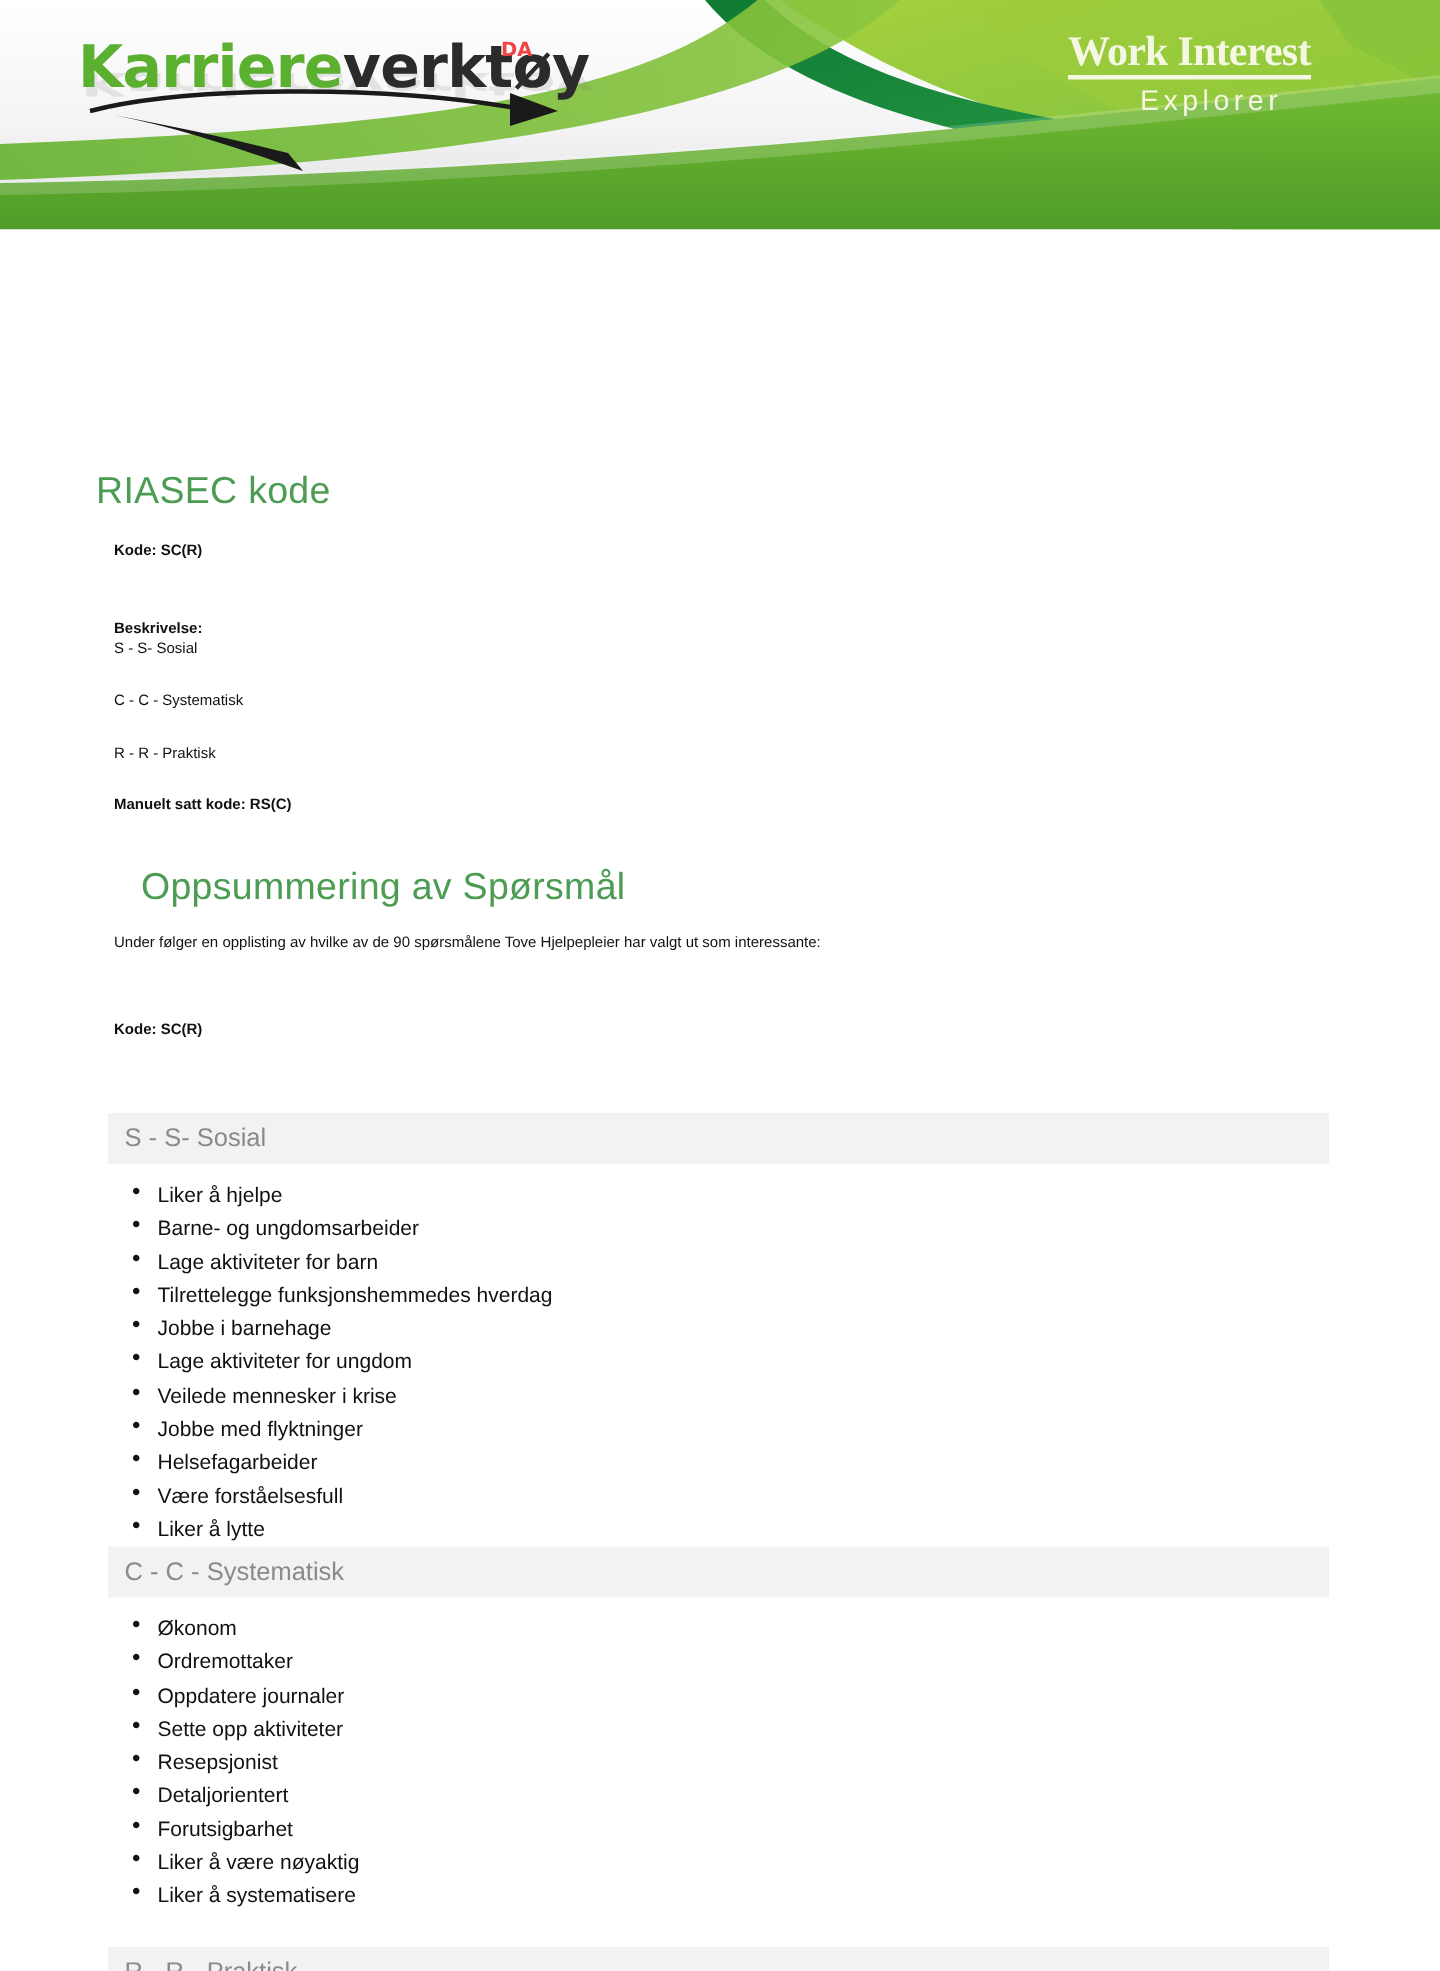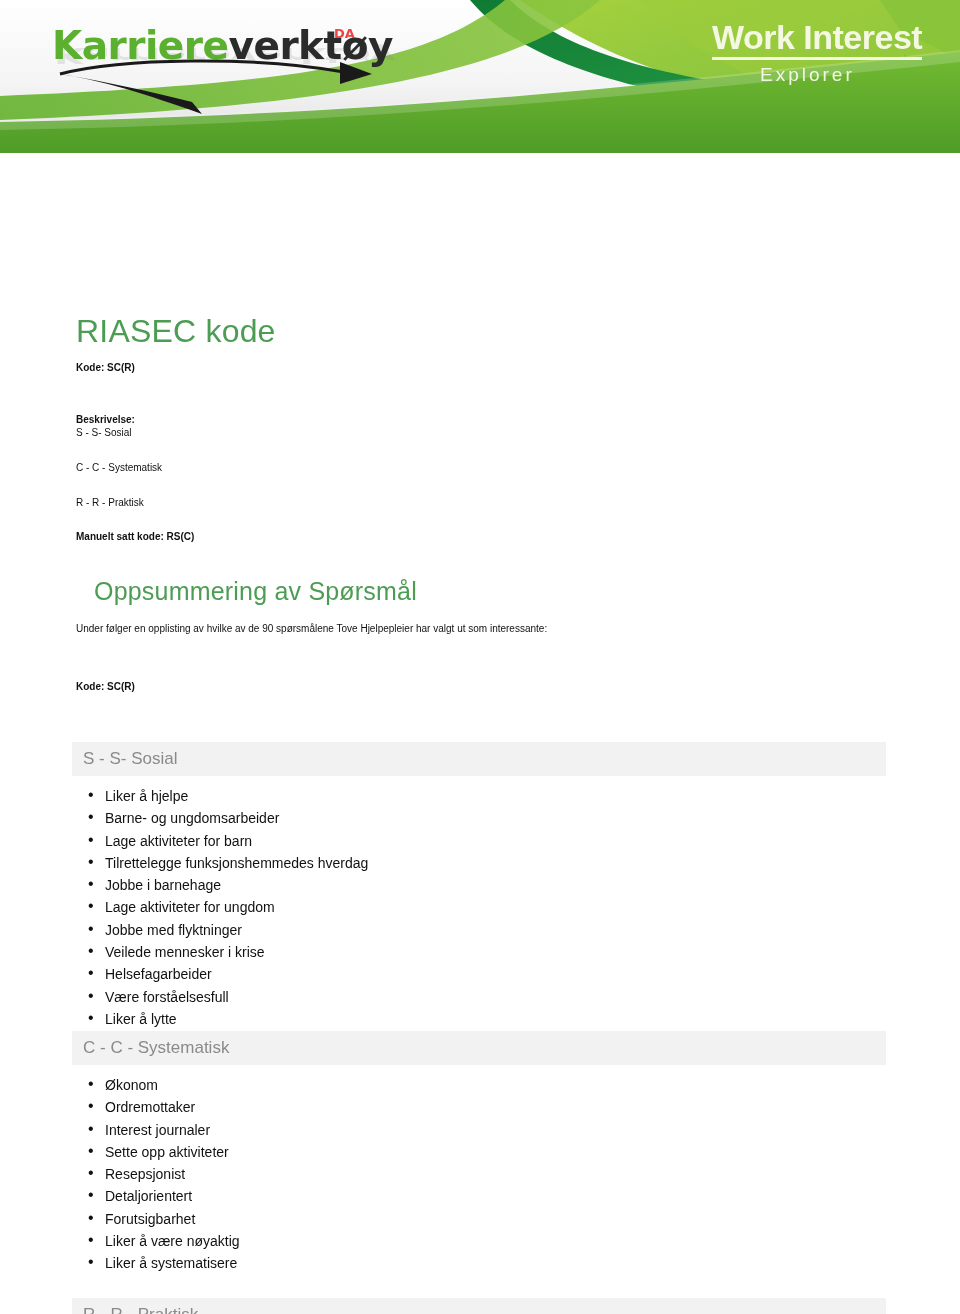--- a/index.html
+++ b/index.html
@@ -75,22 +75,22 @@
 
   .wie-wrap {
     position: absolute;
     right: -22px;
     top: 20px;
     text-align: left;
     z-index: 6;
     width: 270px;
   }
   .wie-main {
-    font-family: Liberation Sans, sans-serif;
-    font-size: 34px;
+    font-family: Liberation Serif, serif;
+    font-size: 28px;
     font-weight: bold;
     color: #f4f7e2;
     letter-spacing: -0.5px;
     white-space: nowrap;
     line-height: 1.05;
     border-bottom: 3px solid #f4f7e2;
     display: inline-block;
     padding-bottom: 1px;
   }
   .wie-sub {
@@ -110,23 +110,23 @@
   }
 
   .h-green {
     color: #4d9c54;
     font-weight: normal;
     margin: 0;
     font-family: "Liberation Sans", sans-serif;
   }
   #riasec-heading {
     position: absolute;
-    left: 76px;
+    left: 64px;
     top: 160px;
-    font-size: 32px;
+    font-size: 25px;
     letter-spacing: 0.2px;
   }
   #oppsum-heading {
     position: absolute;
     left: 76px;
     top: 424px;
     font-size: 25px;
     letter-spacing: 0.2px;
     margin-left: 18px;
   }
@@ -269,34 +269,34 @@
 
   <div class="cat" id="cat-sosial">
     <div class="cat-head">S - S- Sosial</div>
     <ul class="cat-list">
       <li>Liker å hjelpe</li>
       <li>Barne- og ungdomsarbeider</li>
       <li>Lage aktiviteter for barn</li>
       <li>Tilrettelegge funksjonshemmedes hverdag</li>
       <li>Jobbe i barnehage</li>
       <li>Lage aktiviteter for ungdom</li>
+      <li>Veilede mennesker i krise</li>
       <li>Jobbe med flyktninger</li>
-      <li>Veilede mennesker i krise</li>
       <li>Helsefagarbeider</li>
       <li>Være forståelsesfull</li>
       <li>Liker å lytte</li>
     </ul>
   </div>
 
   <div class="cat" id="cat-systematisk">
     <div class="cat-head">C - C - Systematisk</div>
     <ul class="cat-list">
       <li>Økonom</li>
       <li>Ordremottaker</li>
-      <li>Interest journaler</li>
+      <li>Oppdatere journaler</li>
       <li>Sette opp aktiviteter</li>
       <li>Resepsjonist</li>
       <li>Detaljorientert</li>
       <li>Forutsigbarhet</li>
       <li>Liker å være nøyaktig</li>
       <li>Liker å systematisere</li>
     </ul>
   </div>
 
   <div class="cat" id="cat-praktisk">

